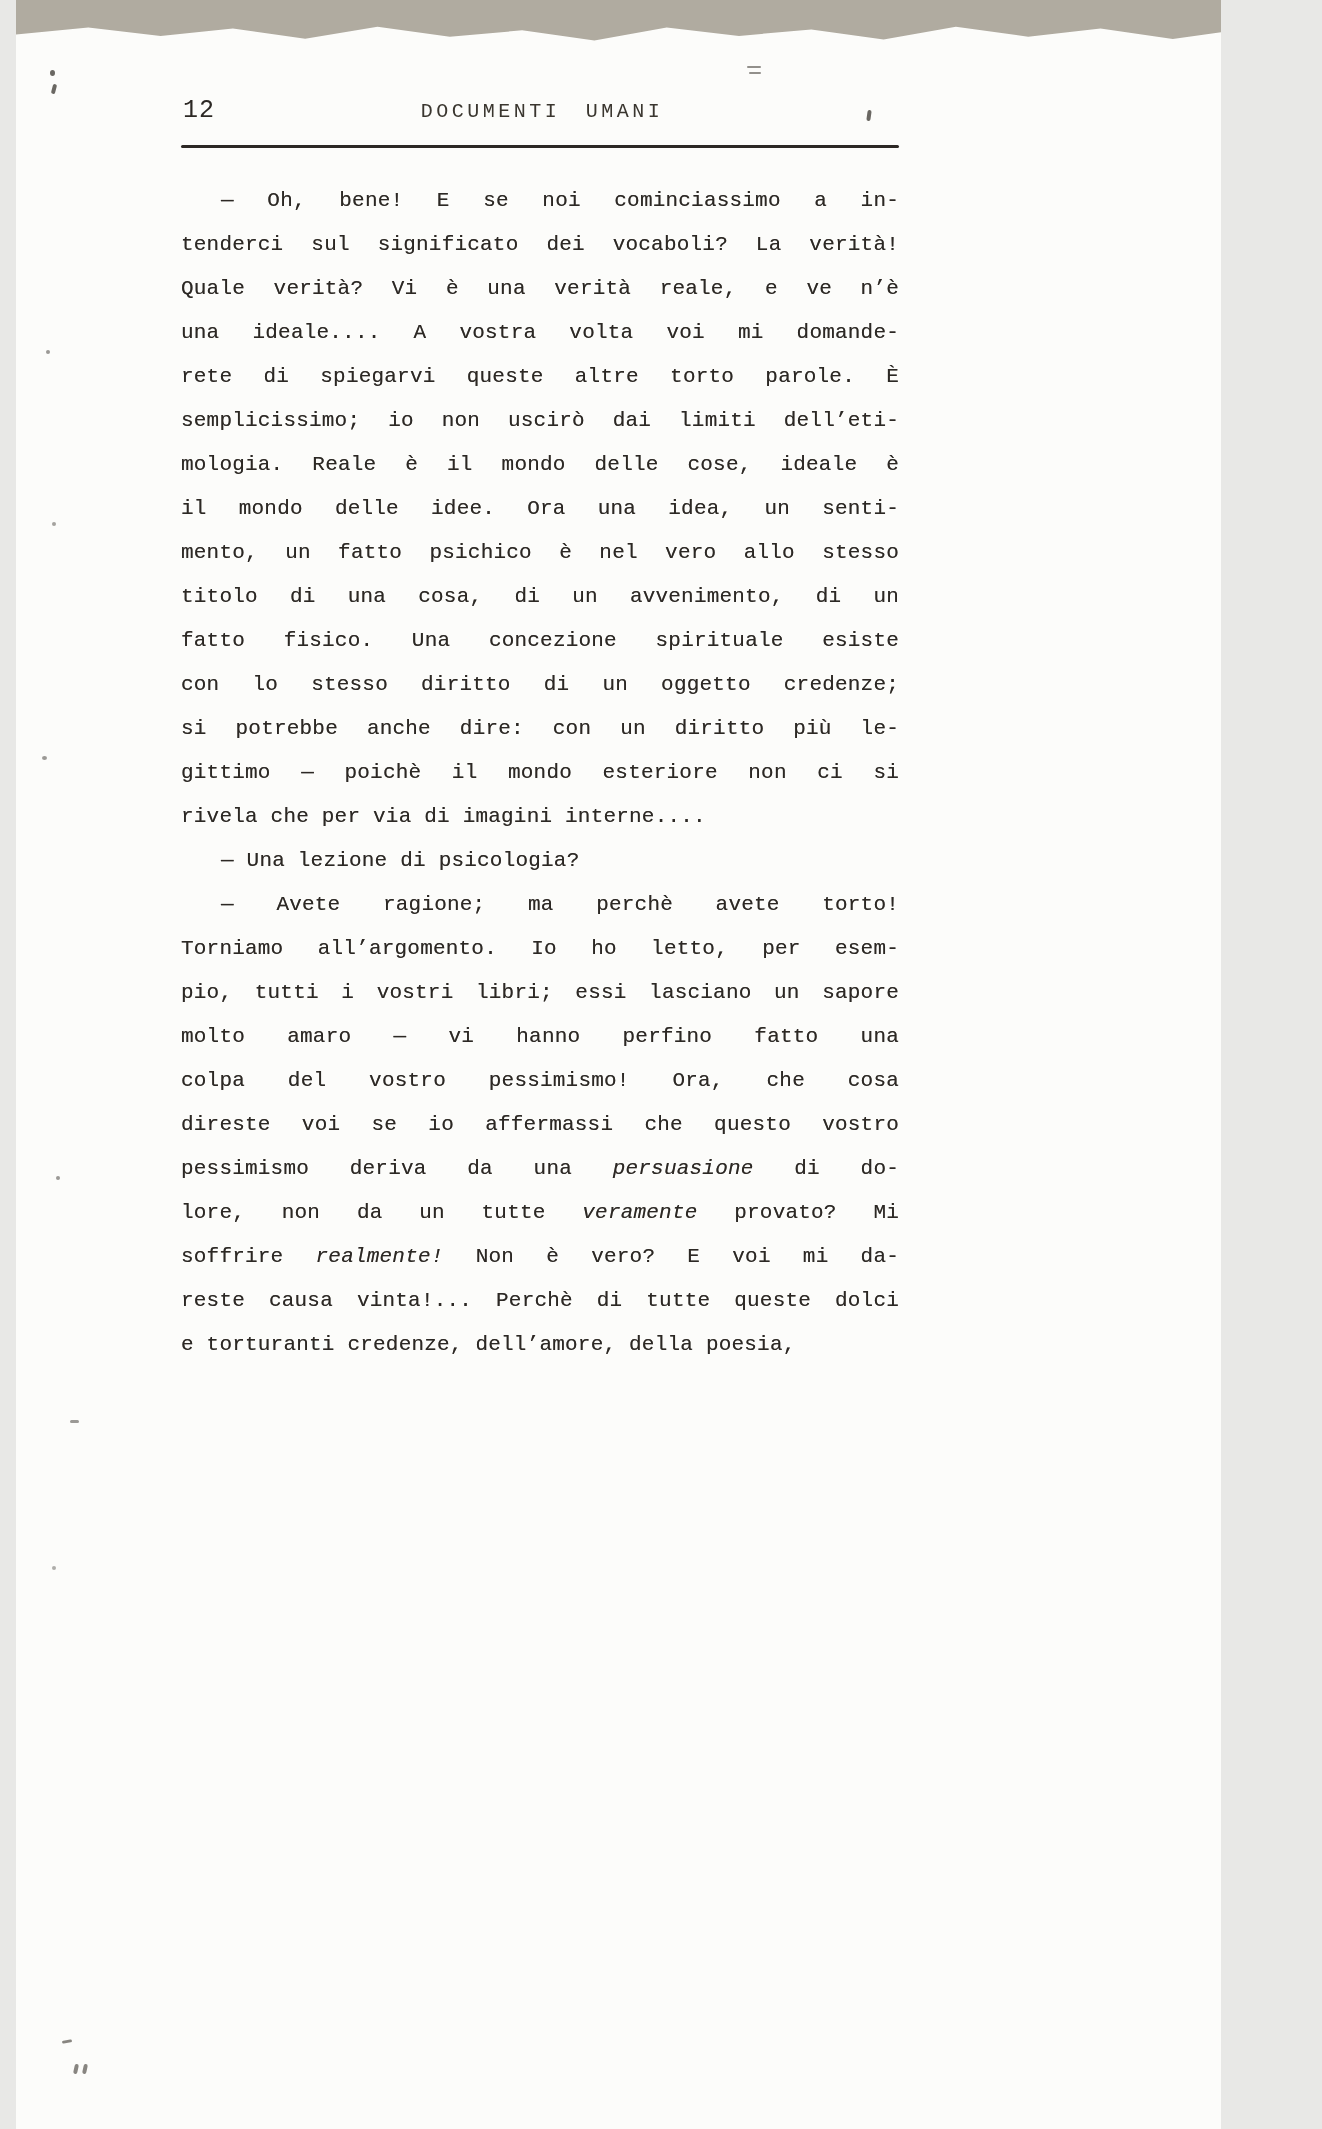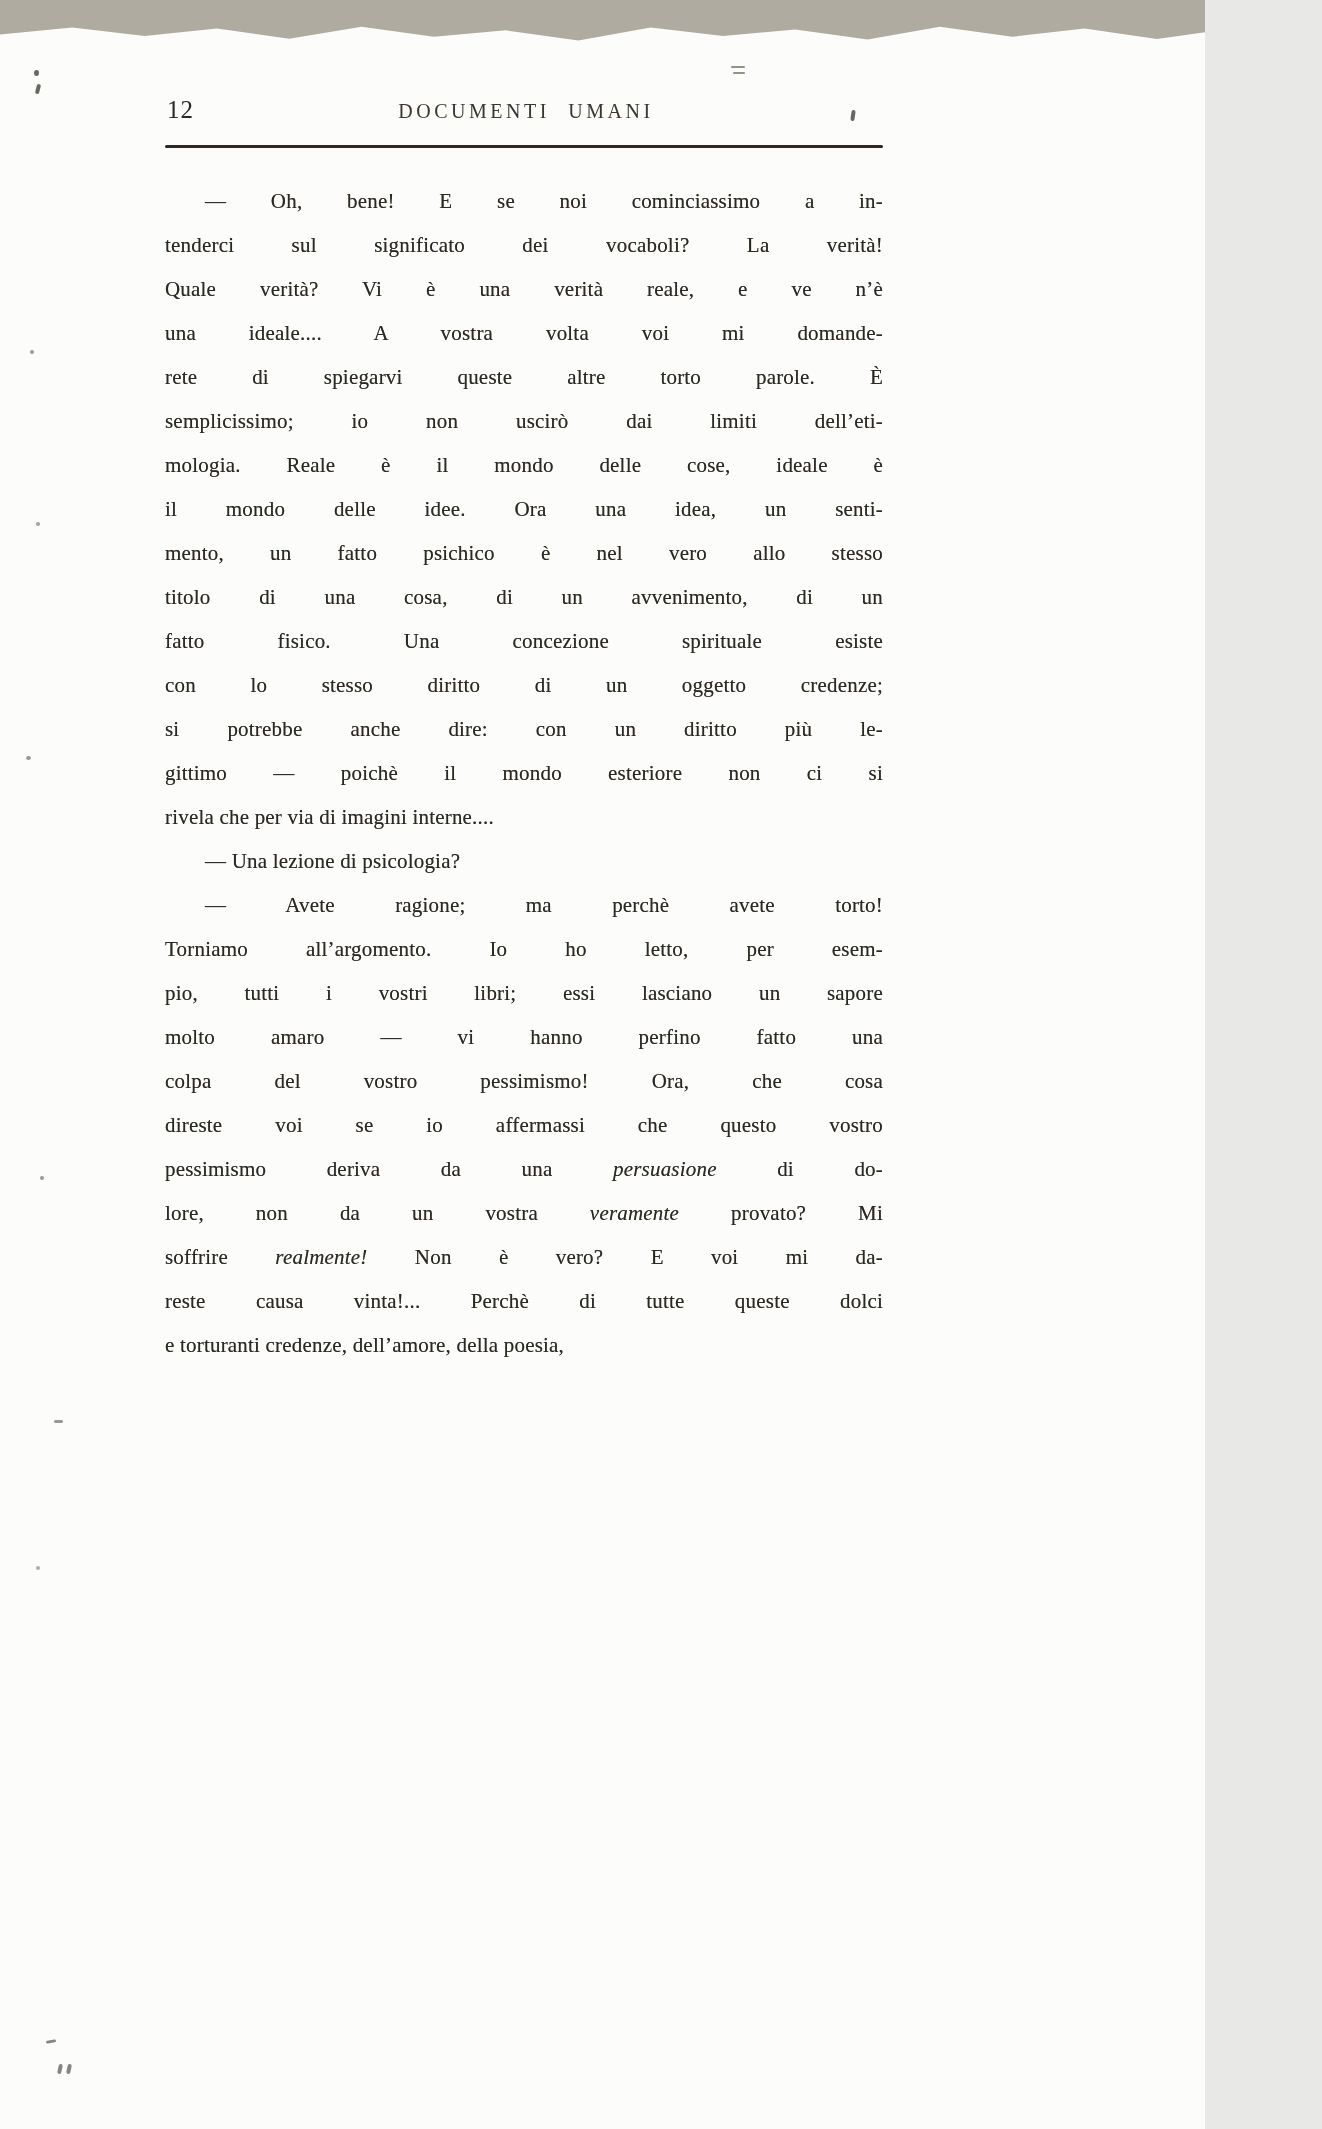--- a/index.html
+++ b/index.html
@@ -4,22 +4,23 @@
 <style>
   html, body { margin: 0; padding: 0; }
   body { background: #e8e8e6; }
 
   .page {
     position: relative;
     width: 1205px;
     height: 2129px;
     background: var(--paper, #fcfcfa);
     overflow: hidden;
-    font-family: Liberation Serif, serif;
+    font-family: Liberation Mono, monospace;
     color: var(--ink, #2c2824);
+    margin-left: 16px;
   }
 
   
   .scan-strip {
     position: absolute;
     top: 0; left: 0;
     width: 100%;
     height: 46px;
     background-color: var(--strip_base, #b0aba0);
     background-image:
@@ -139,20 +140,20 @@
         <div class="line"><span>gittimo — poichè il mondo esteriore non ci si</span></div>
         <div class="line last"><span>rivela che per via di imagini interne....</span></div>
         <div class="line indent last"><span>— Una lezione di psicologia?</span></div>
         <div class="line indent"><span>— Avete ragione; ma perchè avete torto!</span></div>
         <div class="line"><span>Torniamo all’argomento. Io ho letto, per esem-</span></div>
         <div class="line"><span>pio, tutti i vostri libri; essi lasciano un sapore</span></div>
         <div class="line"><span>molto amaro — vi hanno perfino fatto una</span></div>
         <div class="line"><span>colpa del vostro pessimismo! Ora, che cosa</span></div>
         <div class="line"><span>direste voi se io affermassi che questo vostro</span></div>
         <div class="line"><span>pessimismo deriva da una </span><span class="it">persuasione</span><span> di do-</span></div>
-        <div class="line"><span>lore, non da un vostra </span><span class="it">veramente</span><span> provato? Mi</span></div>
+        <div class="line"><span>lore, non da un tutte </span><span class="it">veramente</span><span> provato? Mi</span></div>
         <div class="line"><span>soffrire </span><span class="it">realmente!</span><span> Non è vero? E voi mi da-</span></div>
         <div class="line"><span>reste causa vinta!... Perchè di tutte queste dolci</span></div>
         <div class="line last"><span>e torturanti credenze, dell’amore, della poesia,</span></div>
       </div>
   </div>
 
 </div>
 
 </body></html>

